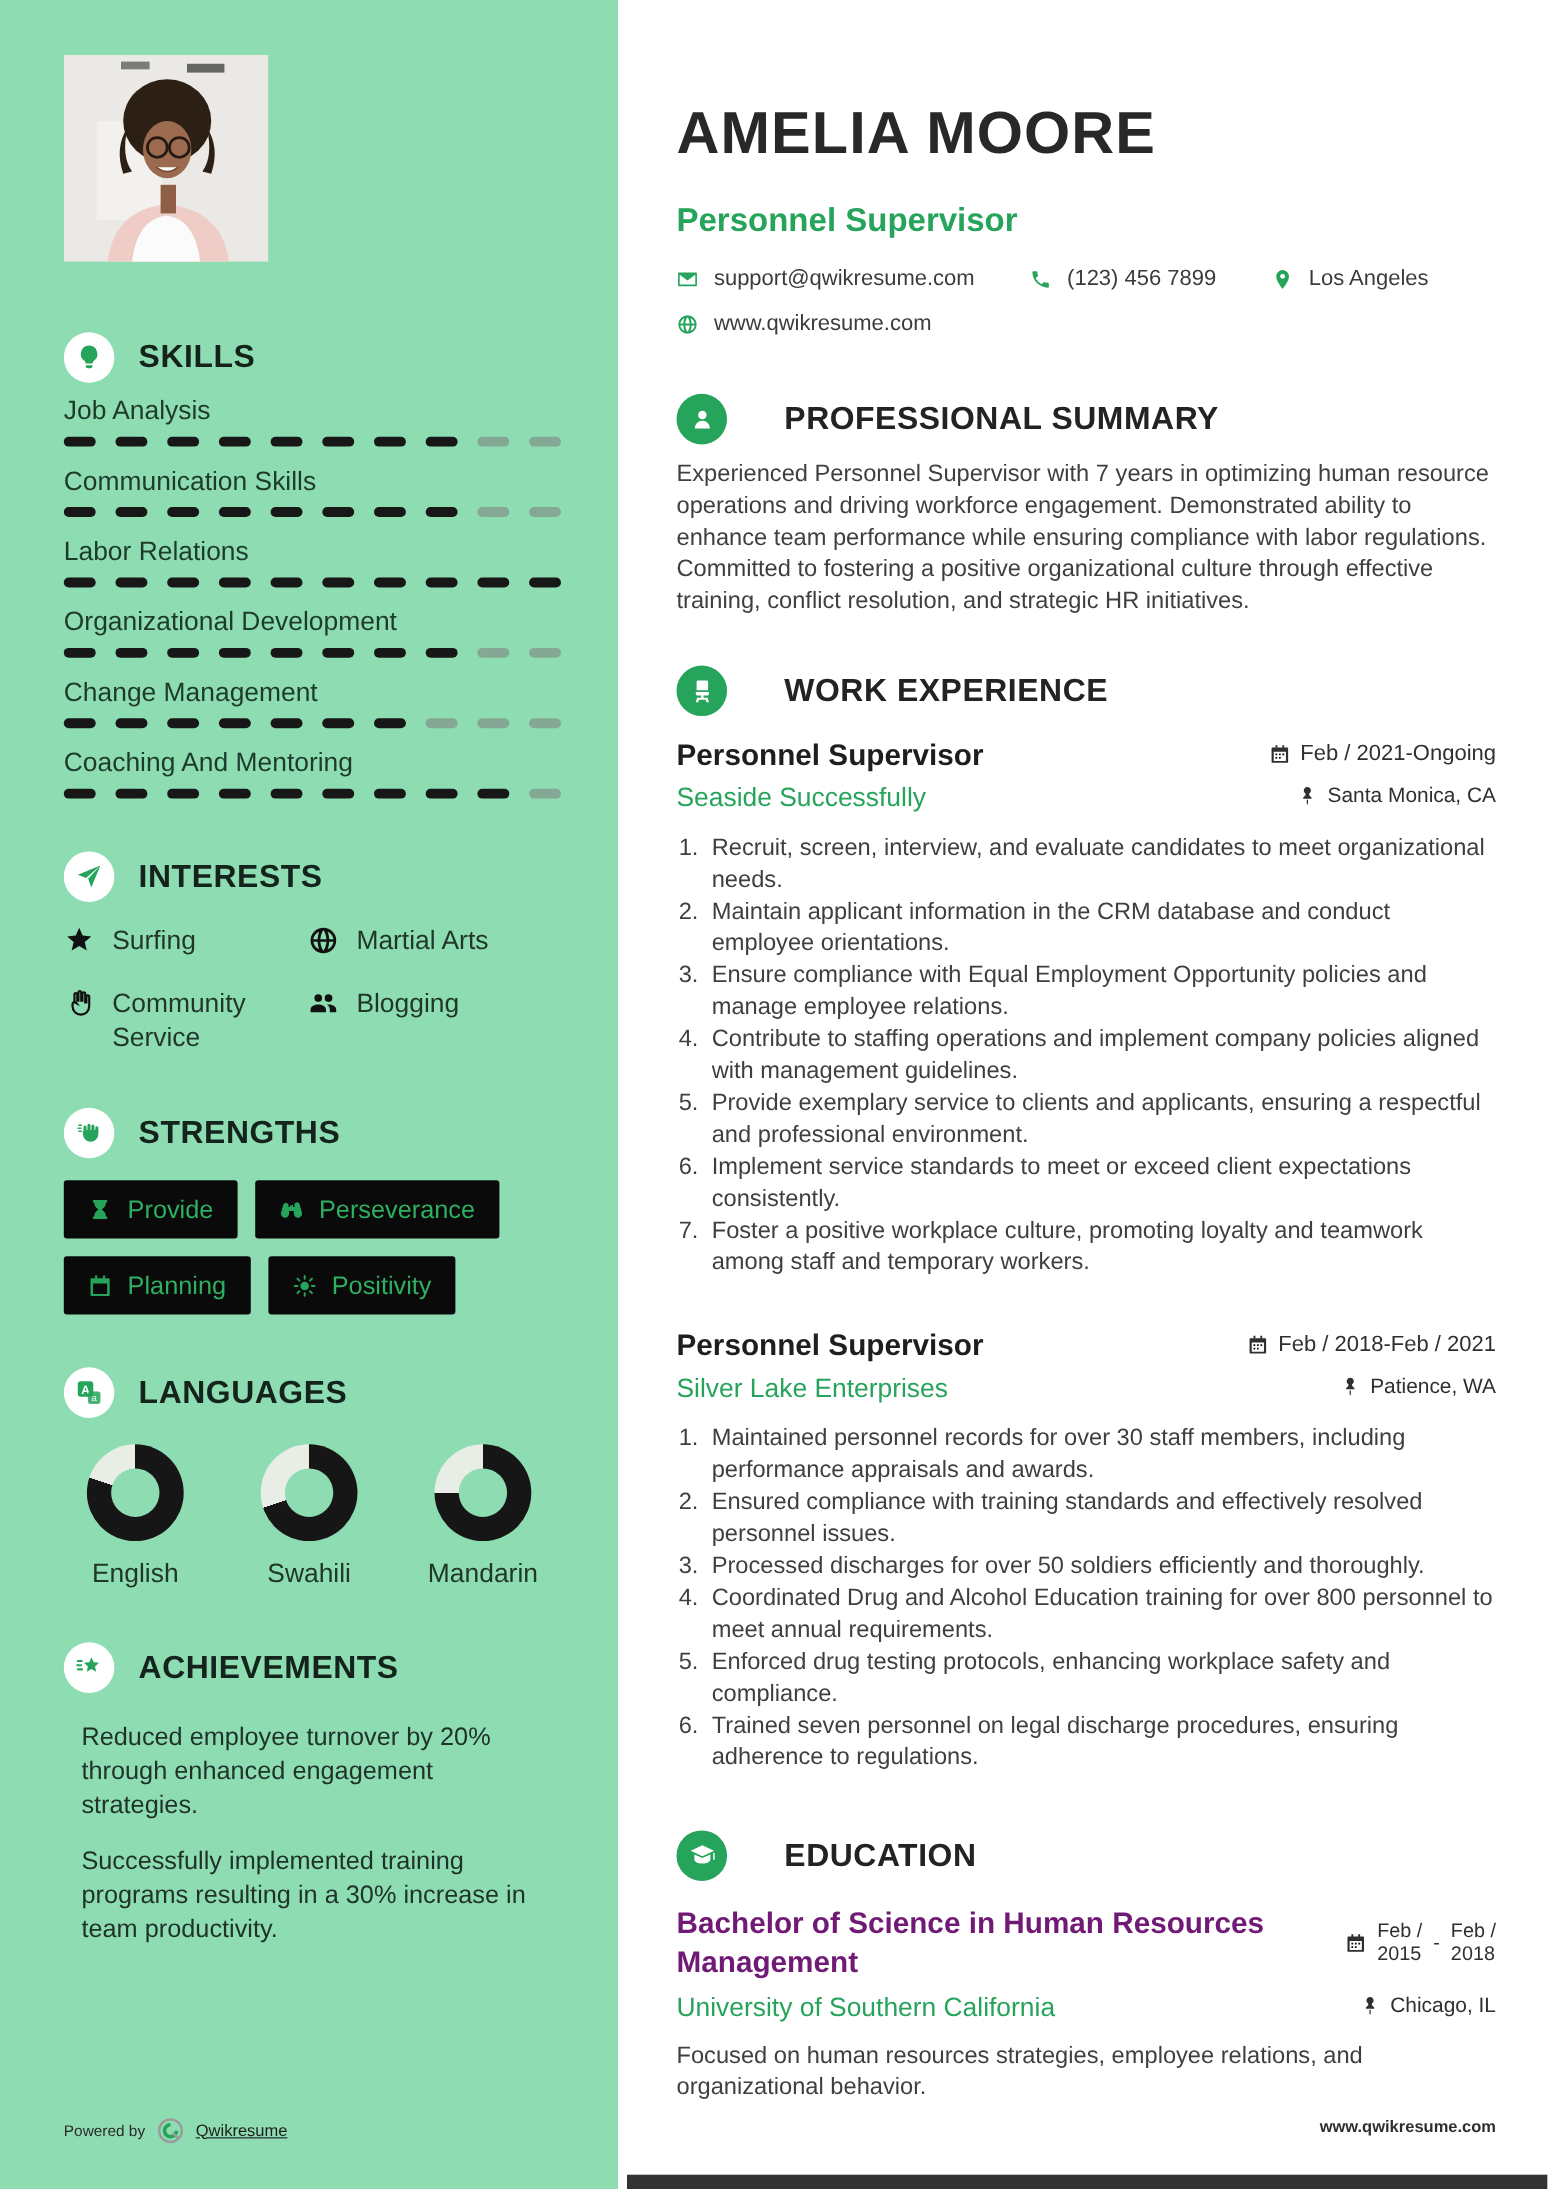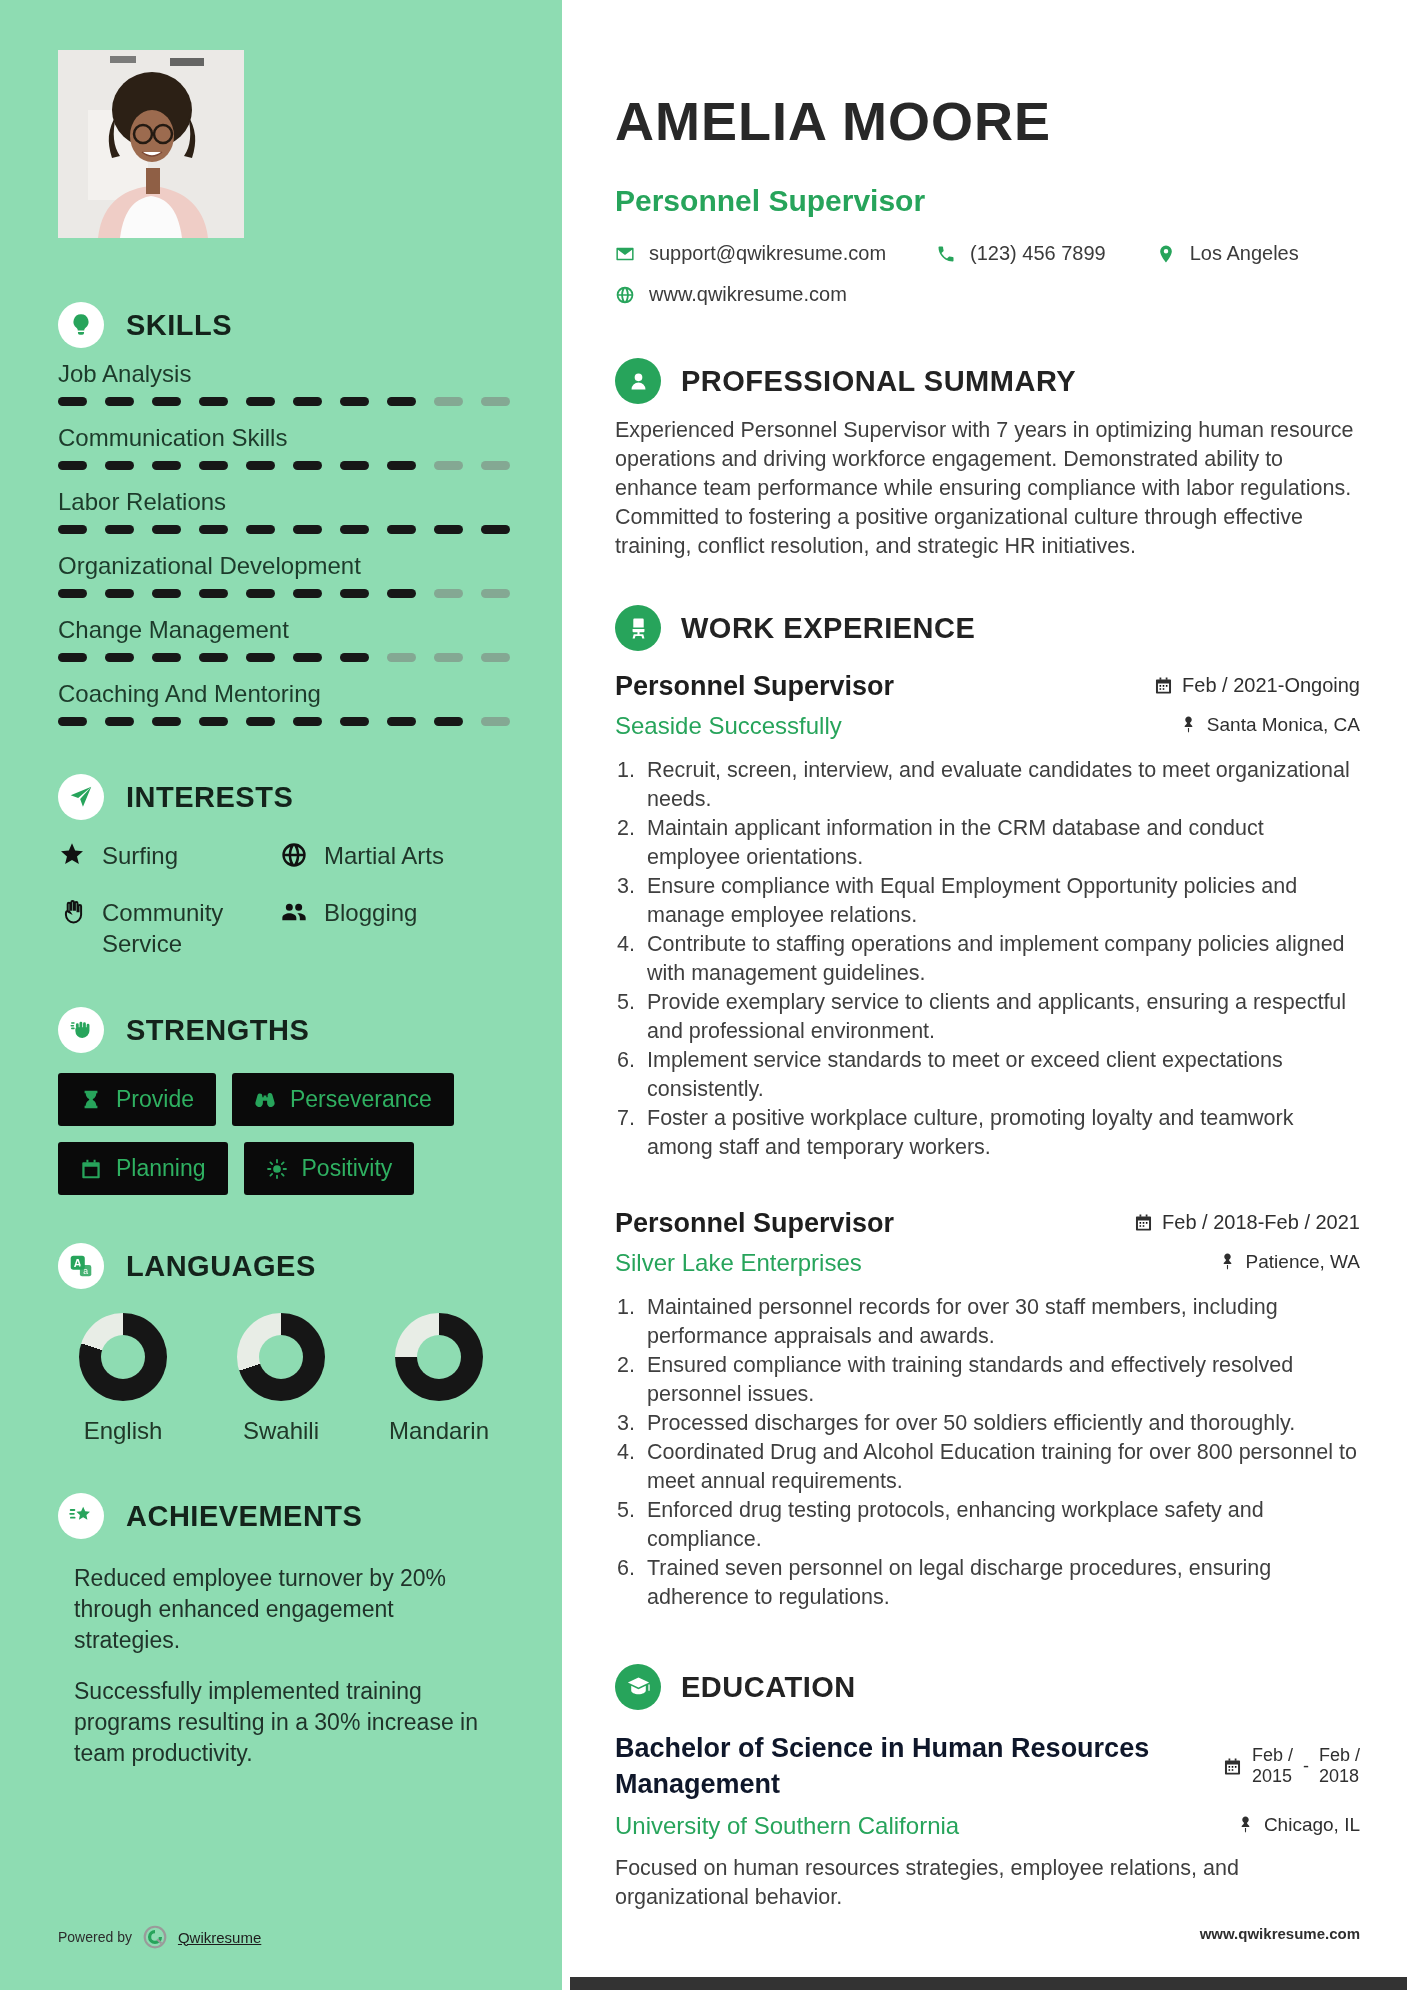--- a/index.html
+++ b/index.html
@@ -52,41 +52,41 @@
   .contact-row{display:flex;align-items:center;gap:14px;margin-top:24px;font-size:20px;color:#3b3b3b;}
   .contact-row + .contact-row{margin-top:18px;}
   .c-item{display:flex;align-items:center;gap:14px;}
   .c-gap{width:22px;}
   .c-ico{width:20px;height:20px;color:#27a45b;flex:0 0 auto;}
   .c-ico svg{width:100%;height:100%;fill:currentColor;}
   .main-h{display:flex;align-items:center;gap:20px;height:50px;}
   .main-h .h-circ{width:46px;height:46px;border-radius:50%;background:#27a45b;flex:0 0 auto;
                   display:flex;align-items:center;justify-content:center;color:#ffffff;}
   .main-h .h-circ svg{width:25px;height:25px;fill:currentColor;}
-  .main-h .h-title{font-size:29px;font-weight:bold;color:#232323;letter-spacing:.5px;}
+  .main-h .h-title{font-size:29px;font-weight:bold;color:#232323;letter-spacing:.5px;margin-left:32px;}
   .summary-text{margin-top:10px;font-size:21.5px;line-height:29px;color:#3f3f3f;}
   .mt-sum{margin-top:50px;}
   .mt-work{margin-top:42px;}
   .mt-edu{margin-top:50px;}
   .job{margin-top:18px;}
   .job + .job{margin-top:46px;}
   .job-head{display:flex;justify-content:space-between;align-items:baseline;}
   .job-role{font-size:27px;font-weight:bold;color:#1e1e1e;}
   .meta{display:flex;align-items:center;gap:9px;font-size:20px;color:#2f2f2f;white-space:nowrap;}
   .m-ico{width:19px;height:19px;color:#2f2f2f;flex:0 0 auto;}
   .m-ico svg{width:100%;height:100%;fill:currentColor;}
   .job-sub{display:flex;justify-content:space-between;align-items:baseline;margin-top:10px;}
   .job-company{font-size:24px;color:#27a45b;}
   .job-sub .meta{font-size:19px;}
   ol.bullets{list-style:none;margin:16px 0 0 0;padding:0;counter-reset:it;}
   ol.bullets li{counter-increment:it;position:relative;padding-left:32px;
                 font-size:21.5px;line-height:29px;color:#3f3f3f;}
   ol.bullets li::before{content:counter(it) ".";position:absolute;left:2px;}
   .edu-head{display:flex;justify-content:space-between;margin-top:18px;}
-  .edu-degree{font-size:27px;font-weight:bold;color:#0f172a;line-height:36px;max-width:600px;}
+  .edu-degree{font-size:27px;font-weight:bold;color:#701a75;line-height:36px;max-width:600px;}
   .edu-date{display:flex;align-items:center;gap:10px;font-size:18px;line-height:21px;color:#2f2f2f;}
   .edu-date .pair{text-align:left;}
   .footer-url{position:absolute;right:47px;bottom:48px;font-size:15px;font-weight:bold;color:#2e2e2e;}
   .bottom-bar{position:absolute;left:570px;right:0;bottom:0;height:13px;background:#333333;}
 </style>
 </head>
 <body>
 
 <div class="page">
 

